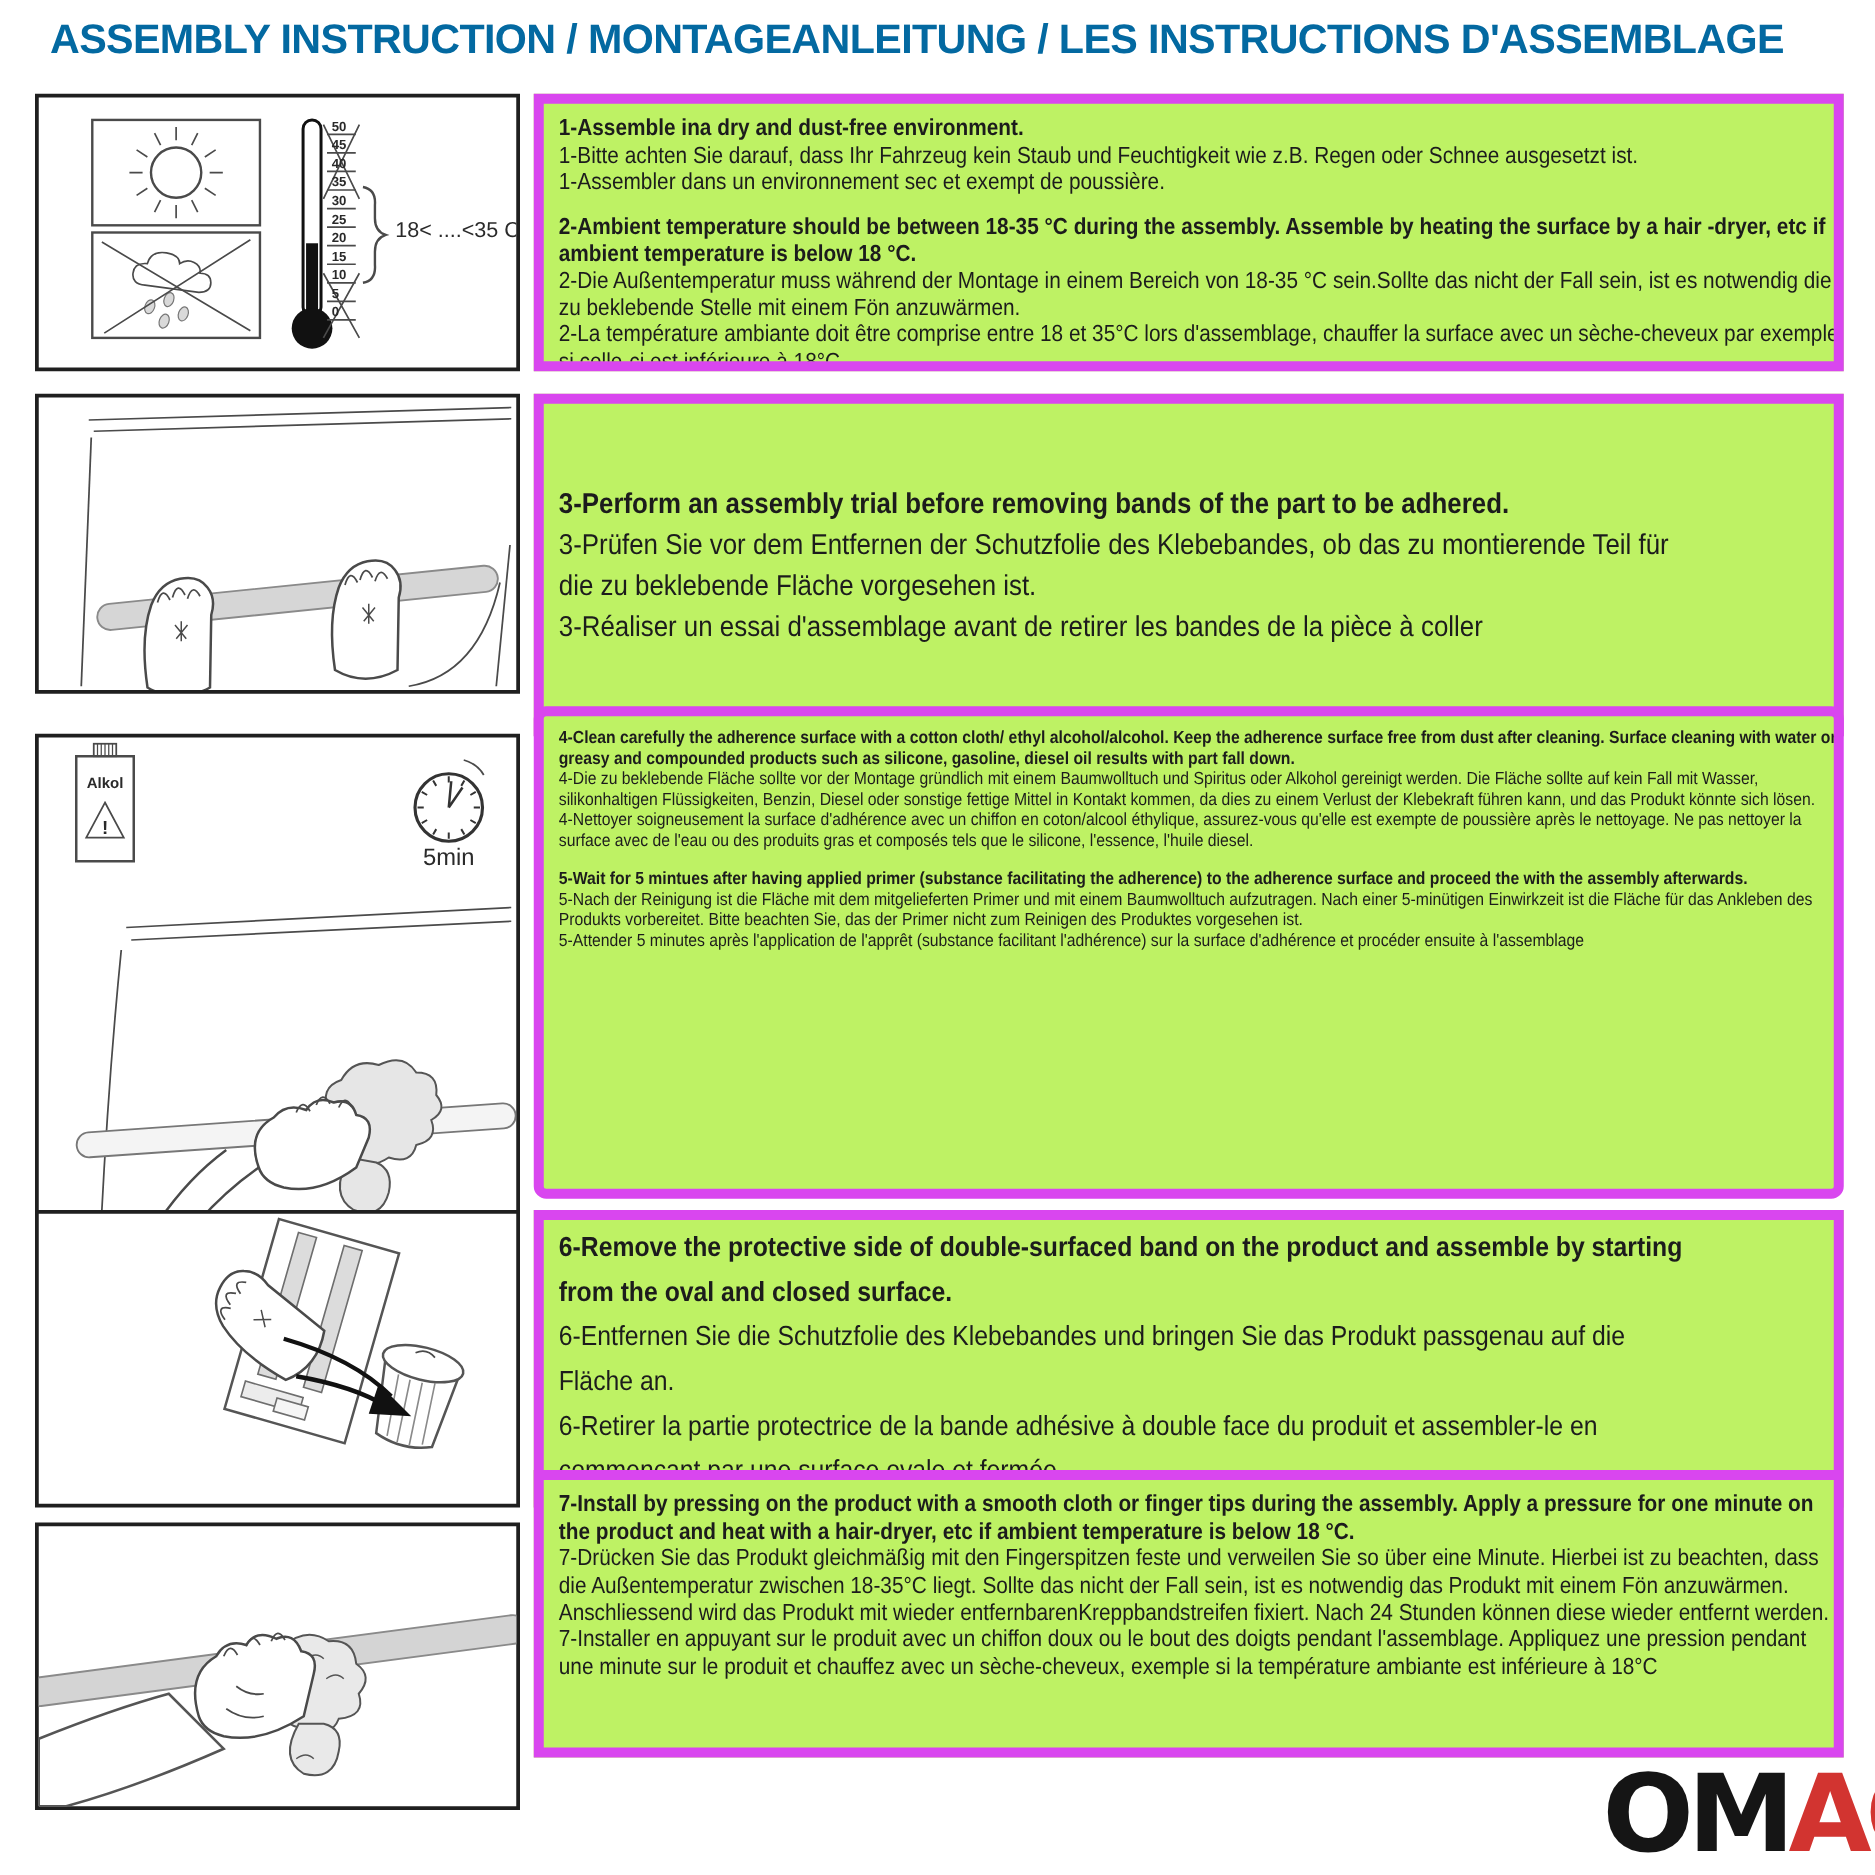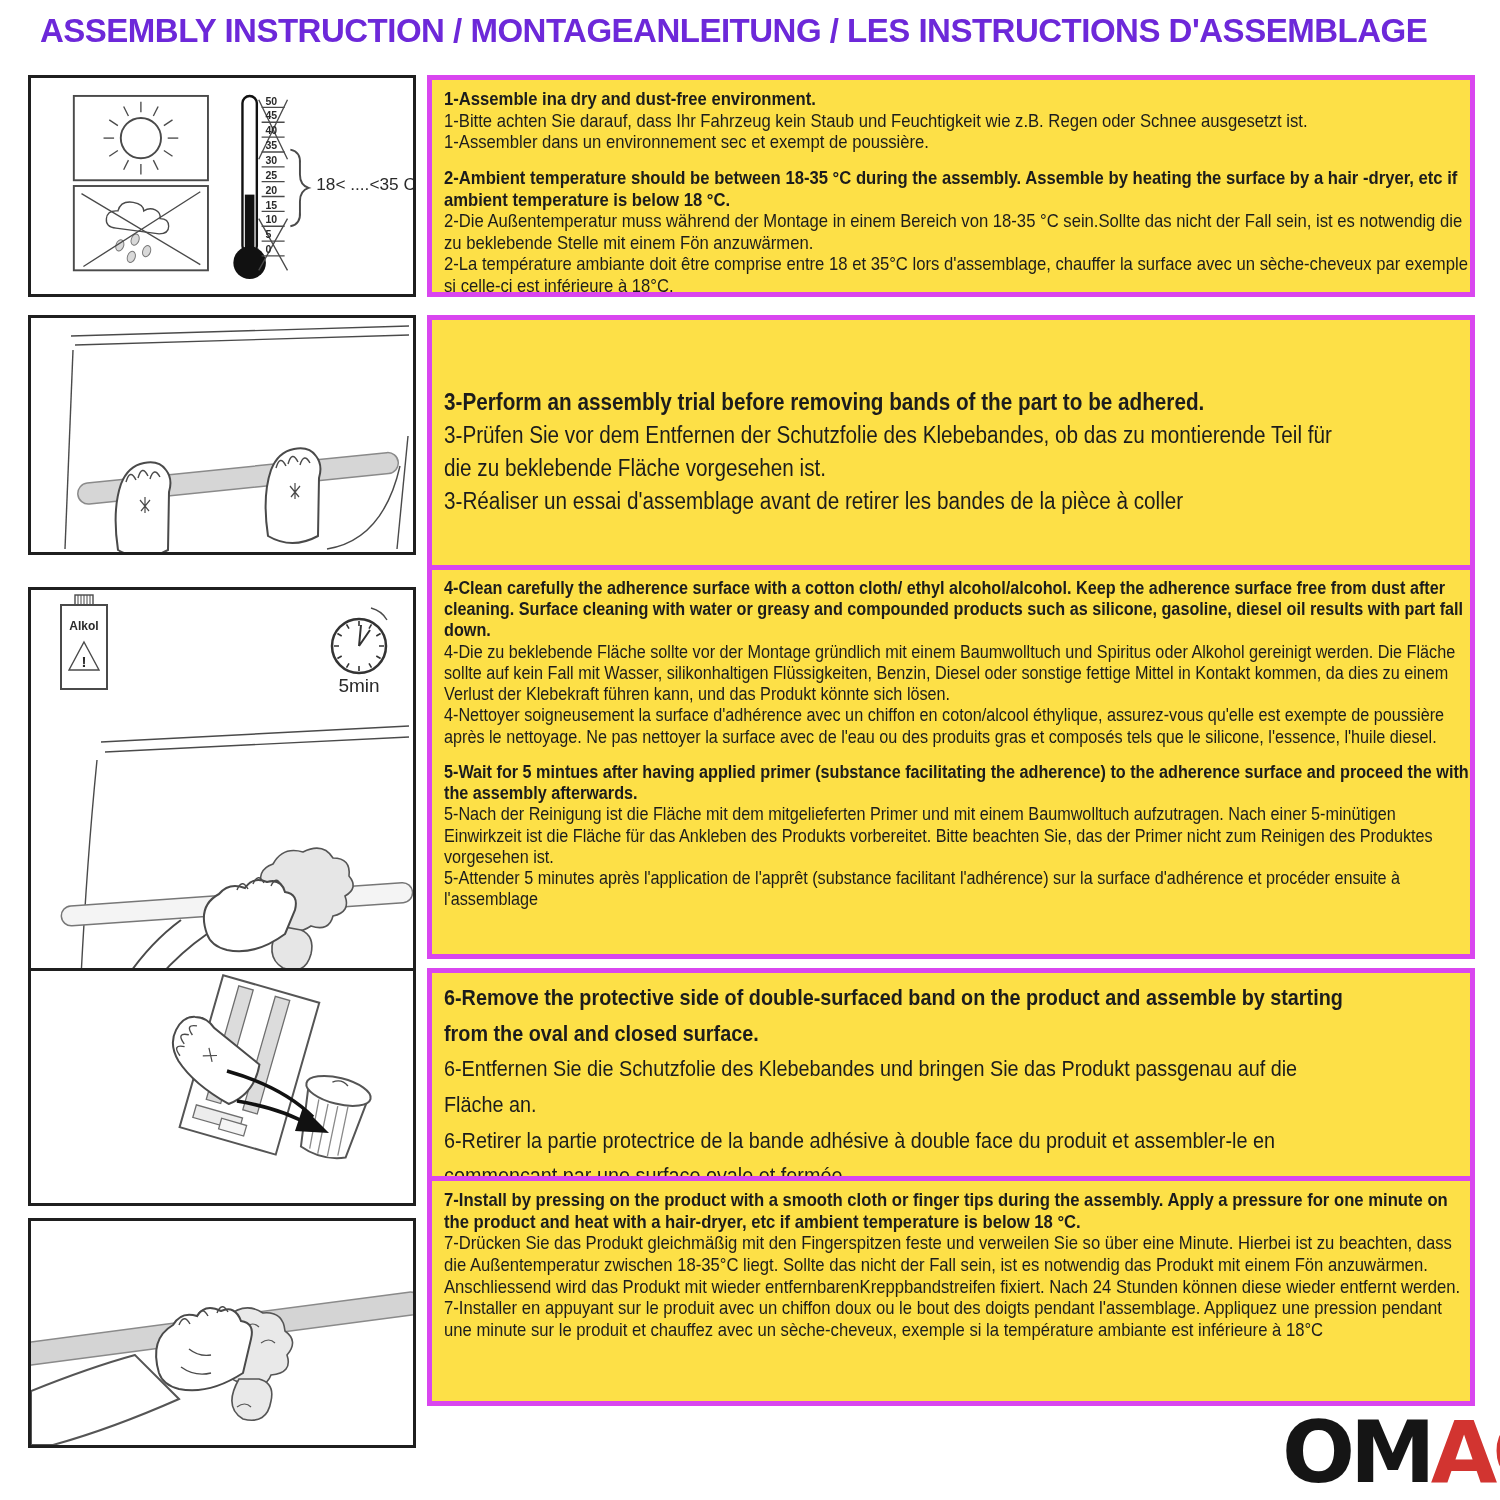--- a/index.html
+++ b/index.html
@@ -1,30 +1,30 @@
 <!DOCTYPE html>
 <html><head>
 <meta charset="utf-8">
 <style>
   html,body{margin:0;padding:0;background:#fff;}
   .page{position:relative;width:1500px;height:1500px;background:#fff;overflow:hidden;
         font-family:"Liberation Sans",sans-serif;color:#1c1c1c;}
   .title{position:absolute;left:40px;top:12px;width:1440px;margin:0;
-         font-size:33px;font-weight:700;color:#6d28d9;letter-spacing:-0.5px;white-space:nowrap;}
+         font-size:33px;font-weight:700;color:#0369a1;letter-spacing:-0.5px;white-space:nowrap;}
   .illus{position:absolute;left:28px;width:388px;border:3px solid #1f1f1f;
          background:#fff;box-sizing:border-box;}
   .illus svg{display:block;width:100%;height:100%;}
-  .textbox{position:absolute;left:427px;width:1048px;border:5px solid #d946ef;
-           background:#fde047;box-sizing:border-box;padding:8px 12px;overflow:hidden;}
+  .textbox{position:absolute;left:427px;width:1048px;border:8px solid #d946ef;
+           background:#bef264;box-sizing:border-box;padding:8px 12px;overflow:hidden;}
   .textbox.center{display:flex;align-items:center;}
   .scale{transform:scaleX(0.9);transform-origin:0 50%;width:1140px;}
   p{margin:0;}
   .b{font-weight:700;}
   .gap{margin-top:14px;}
-  .fs-s{font-size:18px;line-height:1.18;}
+  .fs-s{font-size:14px;line-height:1.18;border-radius:10px;}
   .fs-m{font-size:18.5px;line-height:1.17;}
   .fs-l{font-size:23px;line-height:1.43;}
   .fs-xl{font-size:22px;line-height:1.62;}
   .logo{position:absolute;left:1282px;top:1408px;width:220px;height:92px;background:#fff;
         font-family:"DejaVu Sans",sans-serif;font-weight:700;font-size:86px;line-height:88px;
         letter-spacing:-5px;white-space:nowrap;}
   .logo .blk{color:#151515;}
   .logo .red{color:#d23430;}
   .ln{stroke:#4a4a4a;stroke-width:2;fill:none;}
   .thin{stroke:#4a4a4a;stroke-width:1.4;fill:none;}

